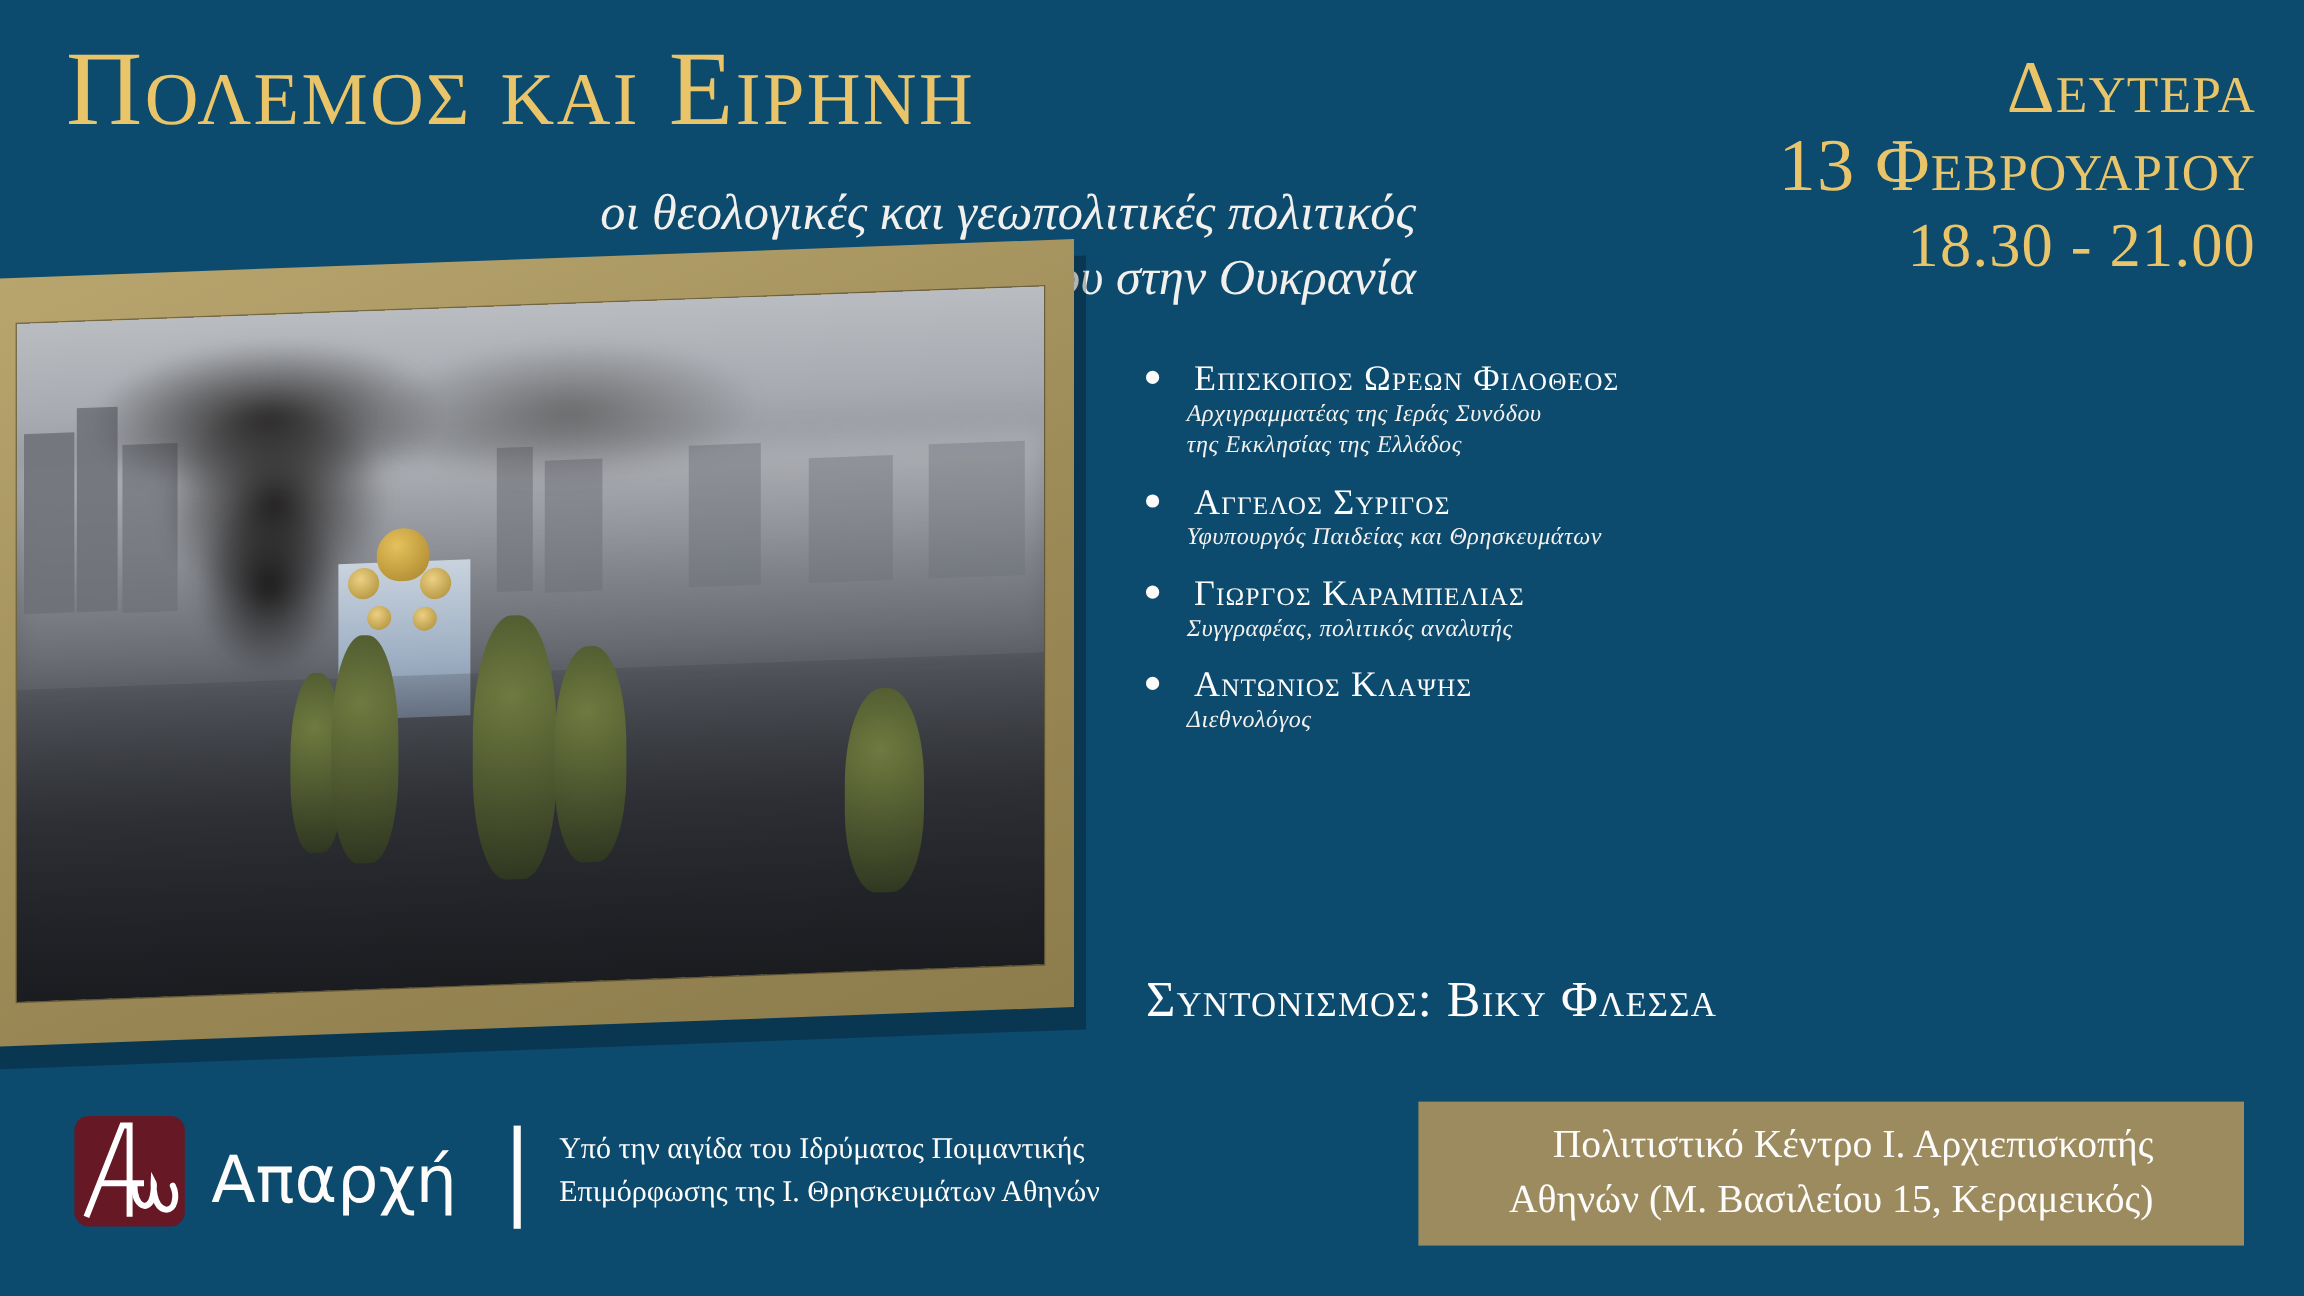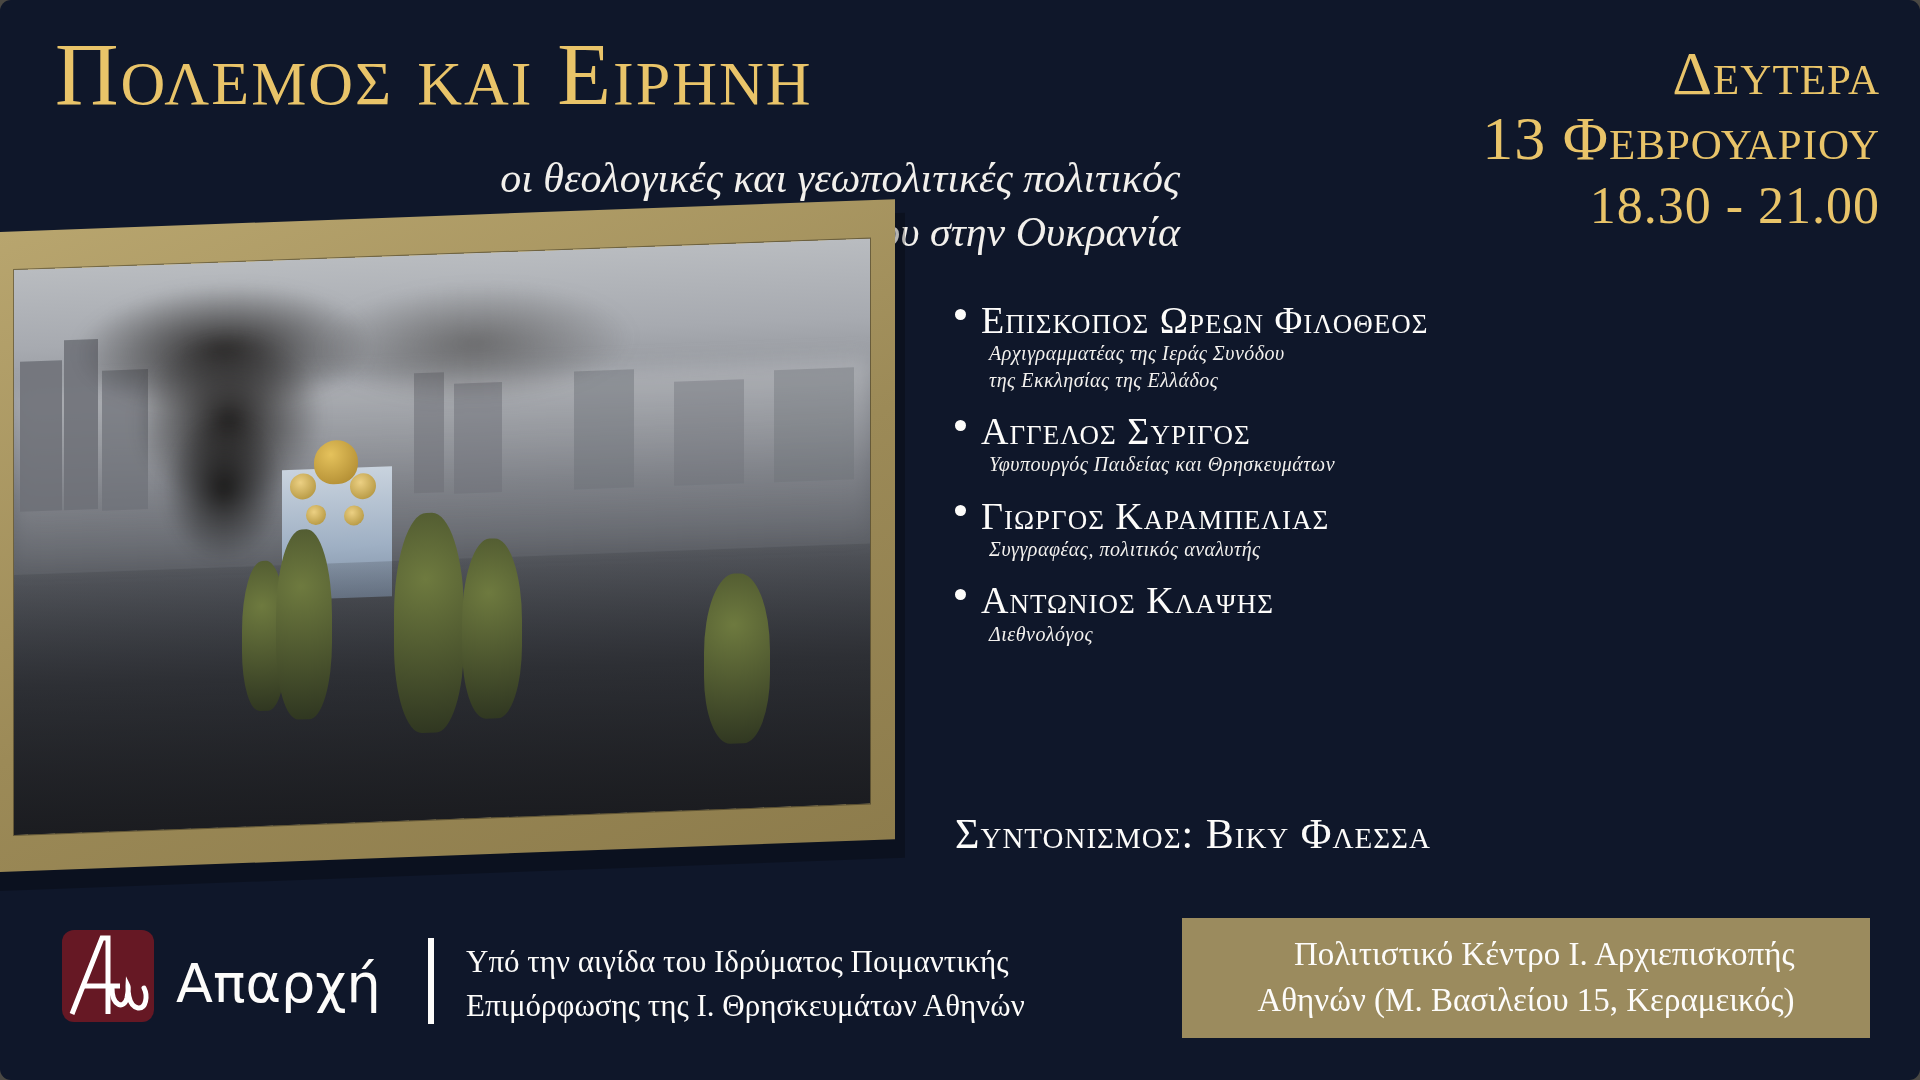--- a/index.html
+++ b/index.html
@@ -2,21 +2,21 @@
 <html><head>
 <meta charset="utf-8">
 <style>
   html,body{margin:0;padding:0;}
   body{
     width:1920px;height:1080px;overflow:hidden;
     background:#4a4843;
     font-family:"Liberation Serif","DejaVu Serif",serif;
     position:relative;
   }
-  .poster{position:absolute;inset:0;background:#0f172a;border-radius:11px;}
+  .poster{position:absolute;inset:0;background:#0c4a6e;}
 
   
   .title{
     position:absolute;left:55px;top:30px;width:1130px;
     color:#e9c469;
     font-size:88px;line-height:1.02;
     font-variant:small-caps;
     letter-spacing:2px;
     white-space:nowrap;
   }
@@ -100,21 +100,21 @@
     background:radial-gradient(circle at 45% 30%,#6e7a3f,#2e3520);}
 
   
   .speakers{position:absolute;left:955px;top:300px;width:930px;}
   .sp{position:relative;margin-bottom:18px;}
   .sp .bullet{
     position:absolute;left:0;top:9px;width:11px;height:11px;border-radius:50%;
     background:#fdfcfa;
   }
   .sp .name{
-    margin-left:26px;color:#fdfcfa;font-size:38px;line-height:1.06;
+    margin-left:40px;color:#fdfcfa;font-size:30px;line-height:1.06;
     font-variant:small-caps;letter-spacing:1px;white-space:nowrap;
   }
   .sp .role{
     margin-left:34px;color:#f3f1ee;font-style:italic;
     font-size:20px;line-height:1.32;letter-spacing:.5px;
   }
   .moderator{
     position:absolute;left:955px;top:810px;
     color:#fdfcfa;font-size:42px;font-variant:small-caps;letter-spacing:1px;
     white-space:nowrap;
@@ -129,21 +129,21 @@
   .brand{
     position:absolute;left:176px;top:952px;
     color:#fdfcfa;font-size:54px;letter-spacing:0px;
     font-family:"DejaVu Sans","Liberation Sans",sans-serif;
   }
   .divider{
     position:absolute;left:428px;top:938px;width:6px;height:86px;background:#fdfcfa;
   }
   .auspices{
     position:absolute;left:466px;top:940px;width:660px;
-    color:#fdfcfa;font-size:31px;line-height:1.42;text-align:left;
+    color:#fdfcfa;font-size:25px;line-height:1.42;text-align:left;
   }
   .venue{
     position:absolute;left:1182px;top:918px;width:688px;height:120px;
     background:#9b8b5e;
     display:flex;align-items:center;justify-content:center;
   }
   .venue-text{
     color:#fdfcfa;font-size:33px;line-height:1.38;text-align:right;padding:0 18px;
   }
 </style>

